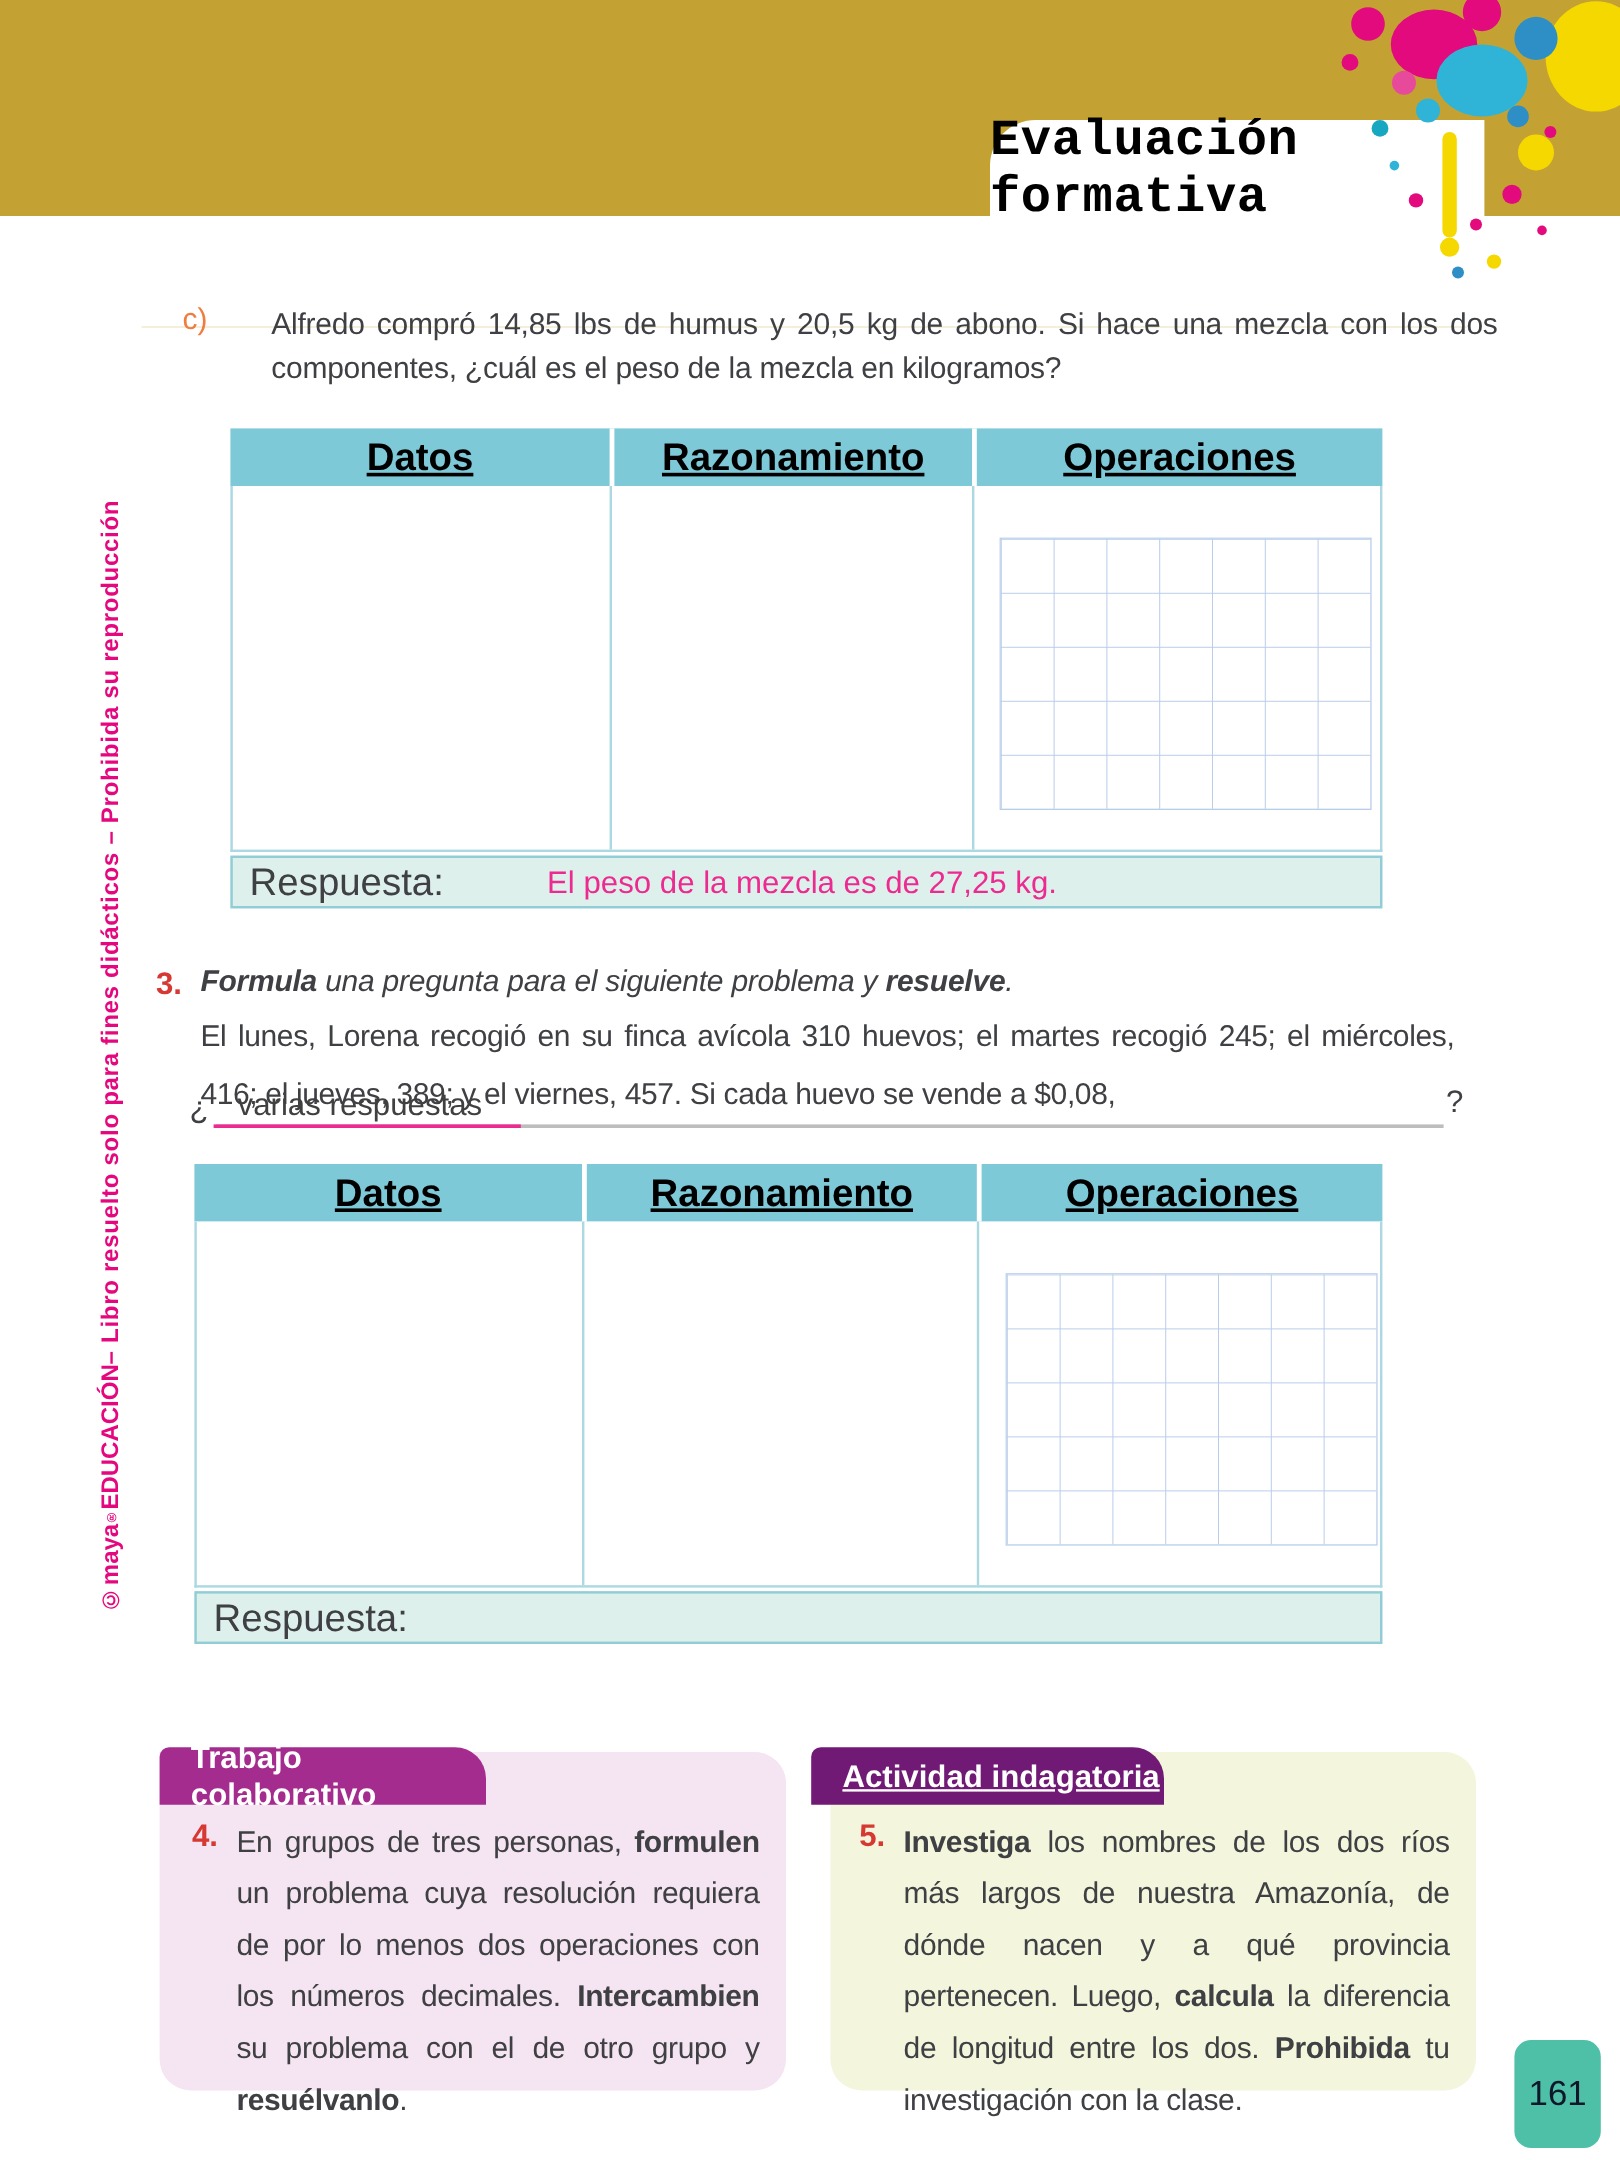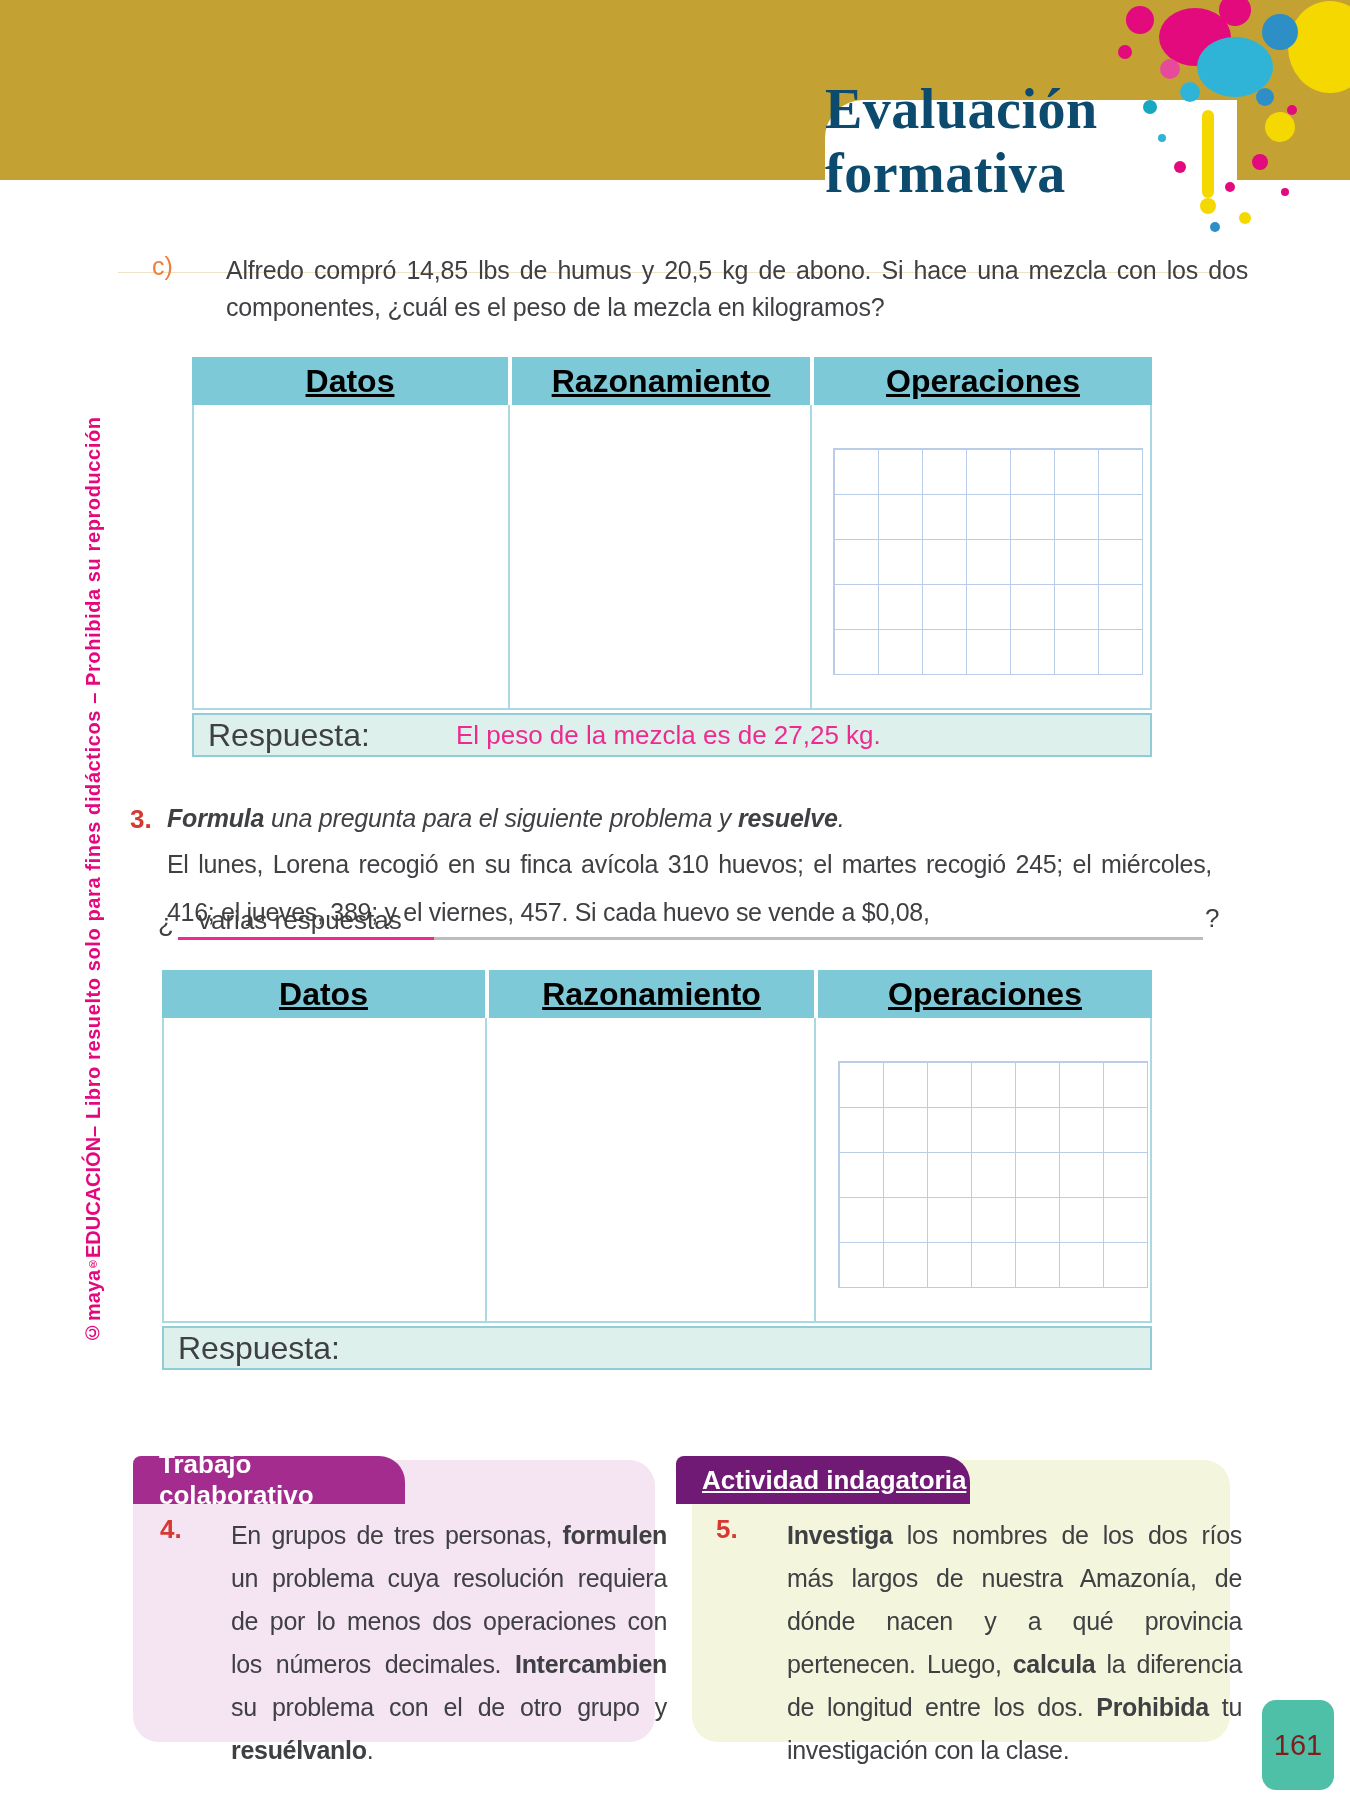--- a/index.html
+++ b/index.html
@@ -3,22 +3,22 @@
 <meta charset="utf-8">
 <style>
   html,body{margin:0;padding:0;background:#e8e8e8;}
   .page{position:relative;width:1350px;height:1800px;background:#ffffff;margin:0 auto;
         font-family:"Liberation Sans",sans-serif;color:#3f4043;overflow:hidden;}
 
   
   .gold-band{position:absolute;left:0;top:0;width:1350px;height:180px;background:#c3a233;}
   .title-box{position:absolute;left:825px;top:100px;width:412px;height:82px;background:#ffffff;
              border-radius:38px 0 0 0;display:flex;align-items:center;justify-content:center;}
-  .page-title{font-family:Liberation Serif, serif;font-size:56px;font-weight:600;
-              color:#0c4a6e;letter-spacing:.5px;}
+  .page-title{font-family:Liberation Mono, monospace;font-size:42px;font-weight:600;
+              color:#000000;letter-spacing:.5px;}
   .splatter{position:absolute;left:1030px;top:-8px;}
   .artifact-line{position:absolute;left:118px;top:272px;width:1104px;height:1px;background:#eee3c4;}
 
   
   .sidebar{position:absolute;left:76px;top:460px;height:840px;width:34px;
            writing-mode:vertical-rl;transform:rotate(180deg);white-space:nowrap;
            font-size:20px;font-weight:bold;color:#e5077e;letter-spacing:.6px;
            display:flex;align-items:center;justify-content:center;}
   .sidebar .brand{font-weight:900;letter-spacing:0;}
   .sidebar .reg{font-size:11px;}
@@ -74,29 +74,29 @@
   .box{position:absolute;top:1460px;height:282px;border-radius:0 26px 26px 26px;}
   .box-collab{left:133px;width:522px;background:#f5e4f2;}
   .box-inquiry{left:692px;width:538px;background:#f3f6dc;}
   .tab{position:absolute;top:1456px;height:48px;display:flex;align-items:center;box-sizing:border-box;
        padding-left:26px;color:#ffffff;font-weight:bold;font-size:26px;border-radius:8px 26px 0 0;}
   .tab-collab{left:133px;width:272px;background:#a52c8f;}
   .tab-inquiry{left:676px;width:294px;background:#701a75;text-decoration:underline;}
   .box-number{position:absolute;top:1514px;font-size:26px;font-weight:bold;color:#d63832;}
   .n4{left:160px}.n5{left:716px}
   .box-text{position:absolute;top:1514px;font-size:25px;line-height:43px;text-align:justify;
-            letter-spacing:-0.3px;color:#3f4043;margin-left:34px;}
+            letter-spacing:-0.3px;color:#3f4043;}
   .bt4{left:197px;width:436px;}
   .bt5{left:753px;width:455px;}
   .box-text .b{font-weight:bold;}
 
   
   .page-badge{position:absolute;left:1262px;top:1700px;width:72px;height:90px;background:#4fc0a8;
               border-radius:14px;display:flex;align-items:center;justify-content:center;
-              color:#7f1d1d;font-size:29px;}
+              color:#0f172a;font-size:29px;}
 </style>
 </head>
 <body>
 
 <div class="page">
 
   <div class="gold-band"></div>
   <div class="title-box">
     <span class="page-title">Evaluación formativa</span>
   </div>

